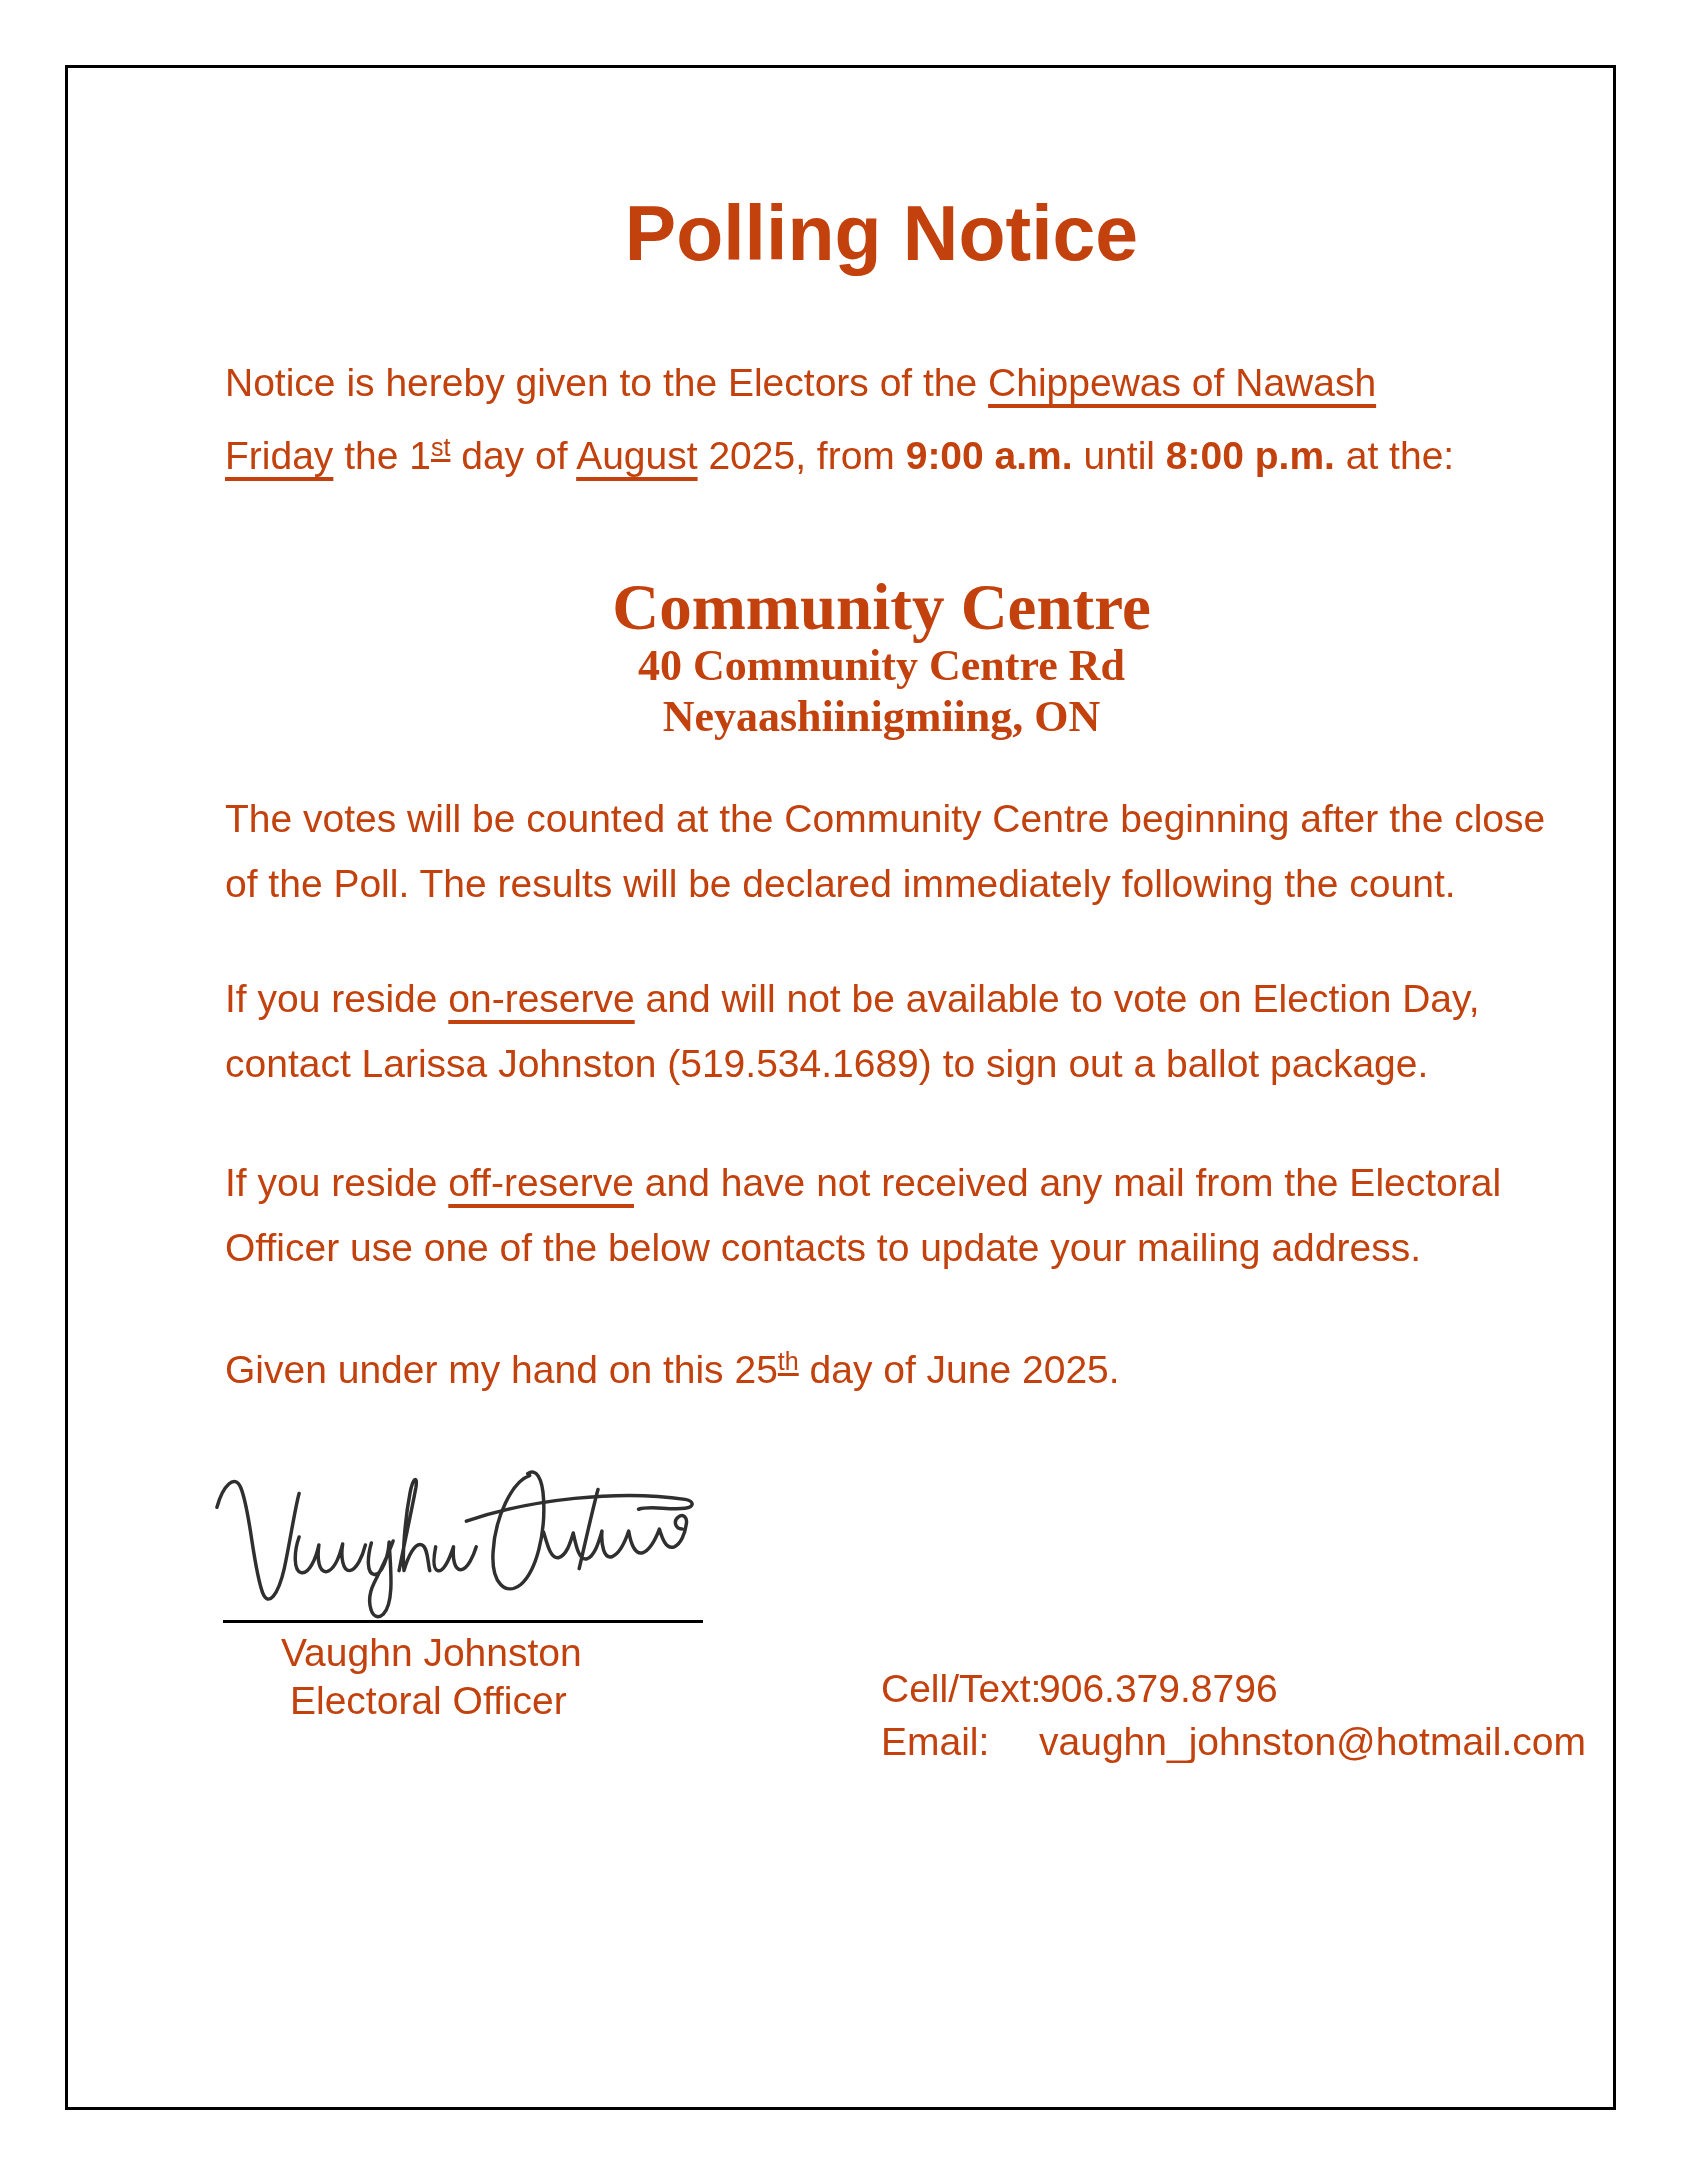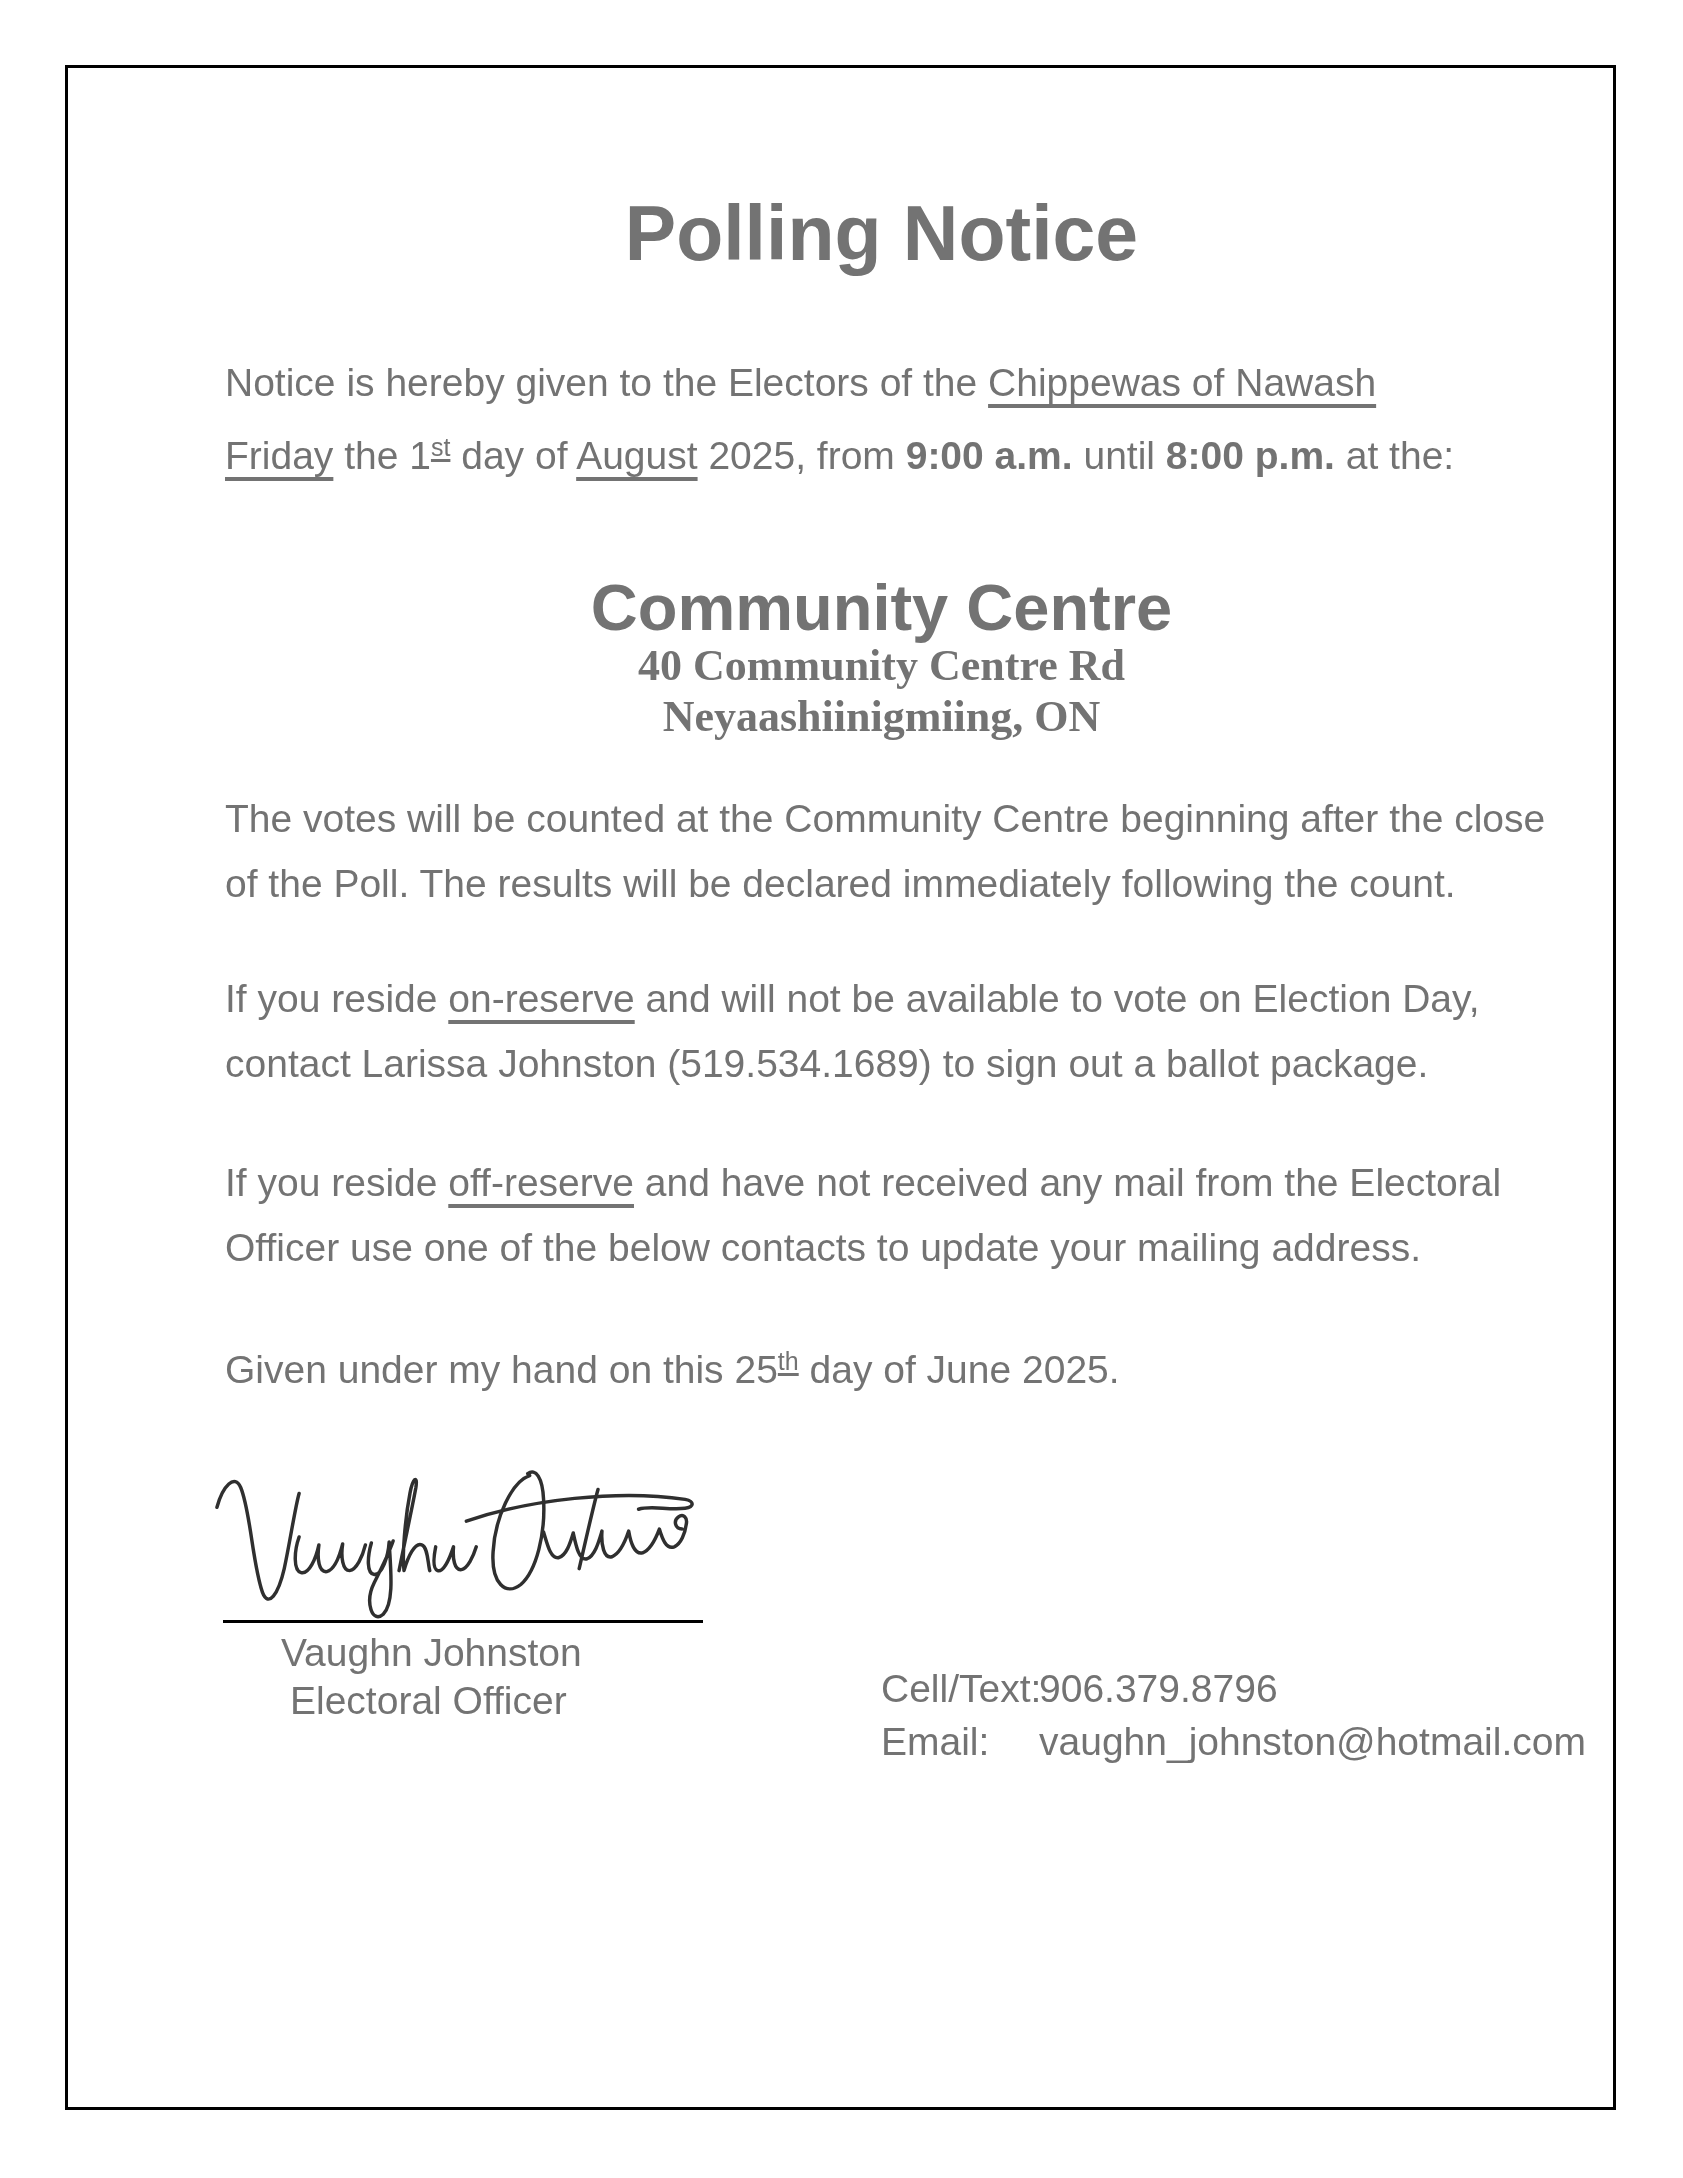--- a/index.html
+++ b/index.html
@@ -1,21 +1,21 @@
 <!DOCTYPE html>
 <html><head>
 <meta charset="utf-8">
 <style>
   html, body { margin: 0; padding: 0; background: #ffffff; }
   .page {
     position: relative;
     width: 1683px;
     height: 2178px;
     background: #ffffff;
-    color: #737373;
+    color: #c2410c;
     font-family: "Liberation Sans", "DejaVu Sans", sans-serif;
     overflow: hidden;
   }
   .frame {
     position: absolute;
     left: 65px; top: 65px;
     width: 1545px; height: 2039px;
     border: 3px solid #000000;
   }
   .abs { position: absolute; }
@@ -36,20 +36,21 @@
     font-size: 39px;
     line-height: 65px;
     white-space: nowrap;
   }
   .venue-name {
     top: 573px;
     font-size: 65px;
     font-weight: bold;
     line-height: 69px;
     white-space: nowrap;
+    font-family: Liberation Serif, serif;
   }
   .venue-addr {
     top: 640px;
     font-family: "Liberation Serif", "DejaVu Serif", serif;
     font-size: 44px;
     font-weight: bold;
     line-height: 51px;
     white-space: nowrap;
   }
   .u {

